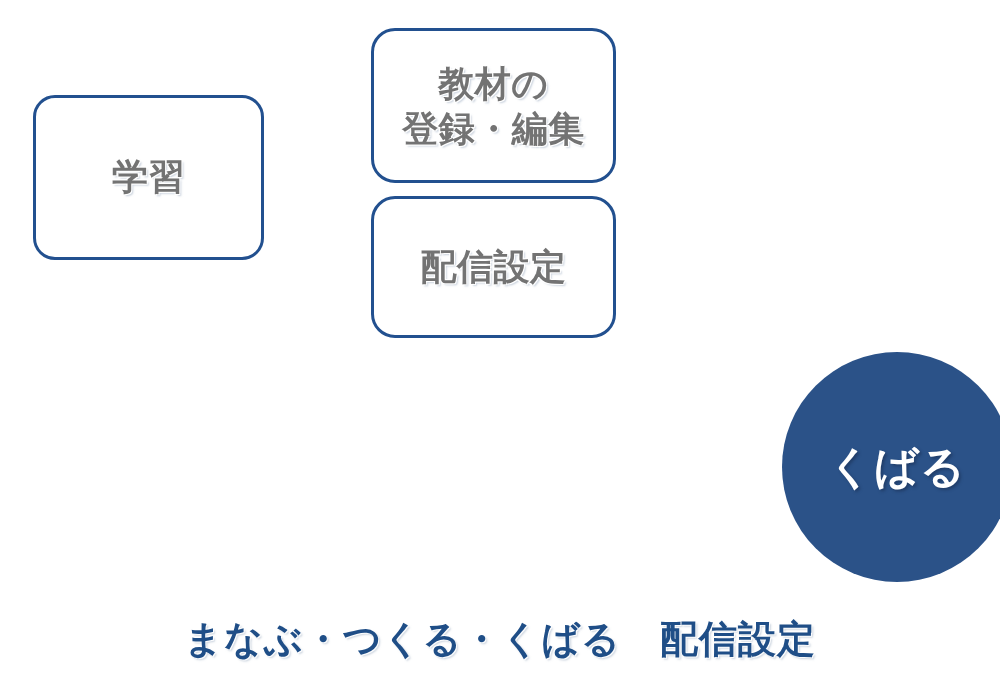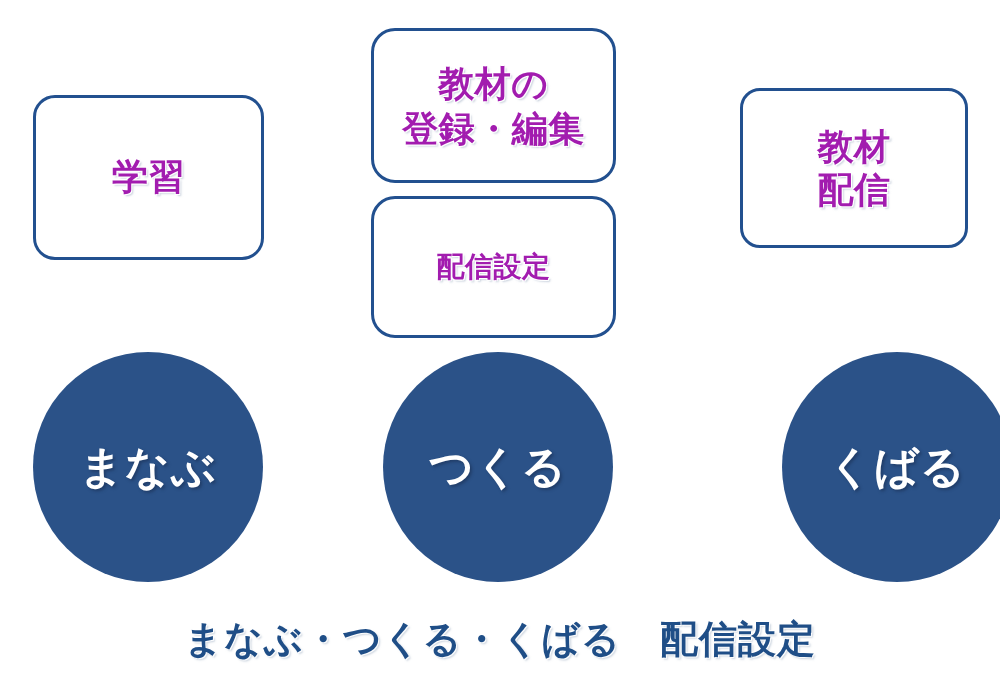--- a/index.html
+++ b/index.html
@@ -26,41 +26,41 @@
     box-sizing: border-box;
     background: #ffffff;
     border: 3px solid #22508F;
     border-radius: 22px;
     display: flex;
     align-items: center;
     justify-content: center;
     text-align: center;
   }
   .card-label {
-    color: #a21caf;
+    color: #737373;
     font-weight: bold;
     line-height: 1.12;
     letter-spacing: 0.5px;
     text-shadow:
        1px  1px 0 rgba(255,255,255,0.95),
       -1px -1px 0 rgba(255,255,255,0.95),
        1px -1px 0 rgba(255,255,255,0.95),
       -1px  1px 0 rgba(255,255,255,0.95),
        2px  2px 2px rgba(160,175,195,0.55);
     white-space: pre-line;
   }
 
   #card-gakushu      { left: 33px;  top: 95px;  width: 231px; height: 165px; text-align: center; }
   #card-gakushu .card-label { font-size: 36px; }
 
   #card-kyozai-toroku{ left: 371px; top: 28px;  width: 245px; height: 155px; border-radius: 24px; }
   #card-kyozai-toroku .card-label { font-size: 36px; line-height: 1.25; }
 
   #card-haishin-settei{ left: 371px; top: 196px; width: 245px; height: 142px; border-radius: 24px; }
-  #card-haishin-settei .card-label { font-size: 28px; }
+  #card-haishin-settei .card-label { font-size: 36px; }
 
   #card-kyozai-haishin{ left: 740px; top: 88px;  width: 228px; height: 160px; border-radius: 20px; }
   #card-kyozai-haishin .card-label { font-size: 36px; line-height: 1.2; }
 
   
   .circle {
     position: absolute;
     width: 230px;
     height: 230px;
     top: 352px;
@@ -111,32 +111,22 @@
 
   <div class="card" id="card-kyozai-toroku">
     <span class="card-label">教材の
 登録・編集</span>
   </div>
 
   <div class="card" id="card-haishin-settei">
     <span class="card-label">配信設定</span>
   </div>
 
-  <div class="card" id="card-kyozai-haishin">
-    <span class="card-label">教材
-配信</span>
-  </div>
 
-  <div class="circle" id="circle-manabu">
-    <span class="circle-label">まなぶ</span>
-  </div>
 
-  <div class="circle" id="circle-tsukuru">
-    <span class="circle-label">つくる</span>
-  </div>
 
   <div class="circle" id="circle-kubaru">
     <span class="circle-label">くばる</span>
   </div>
 
   <div id="caption">まなぶ・つくる・くばる　配信設定</div>
 
 </div>
 
 </body></html>

